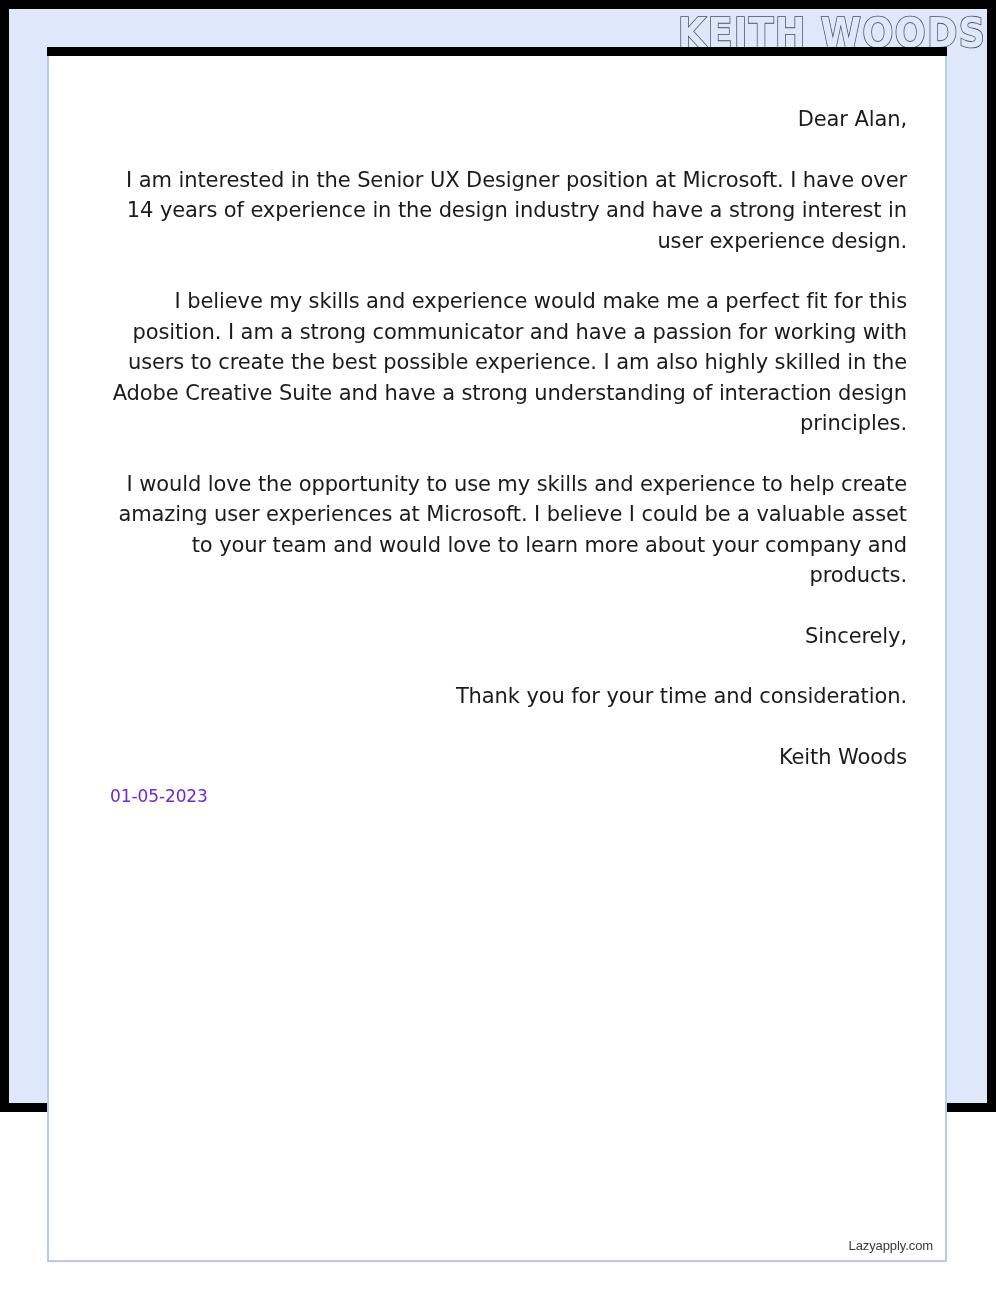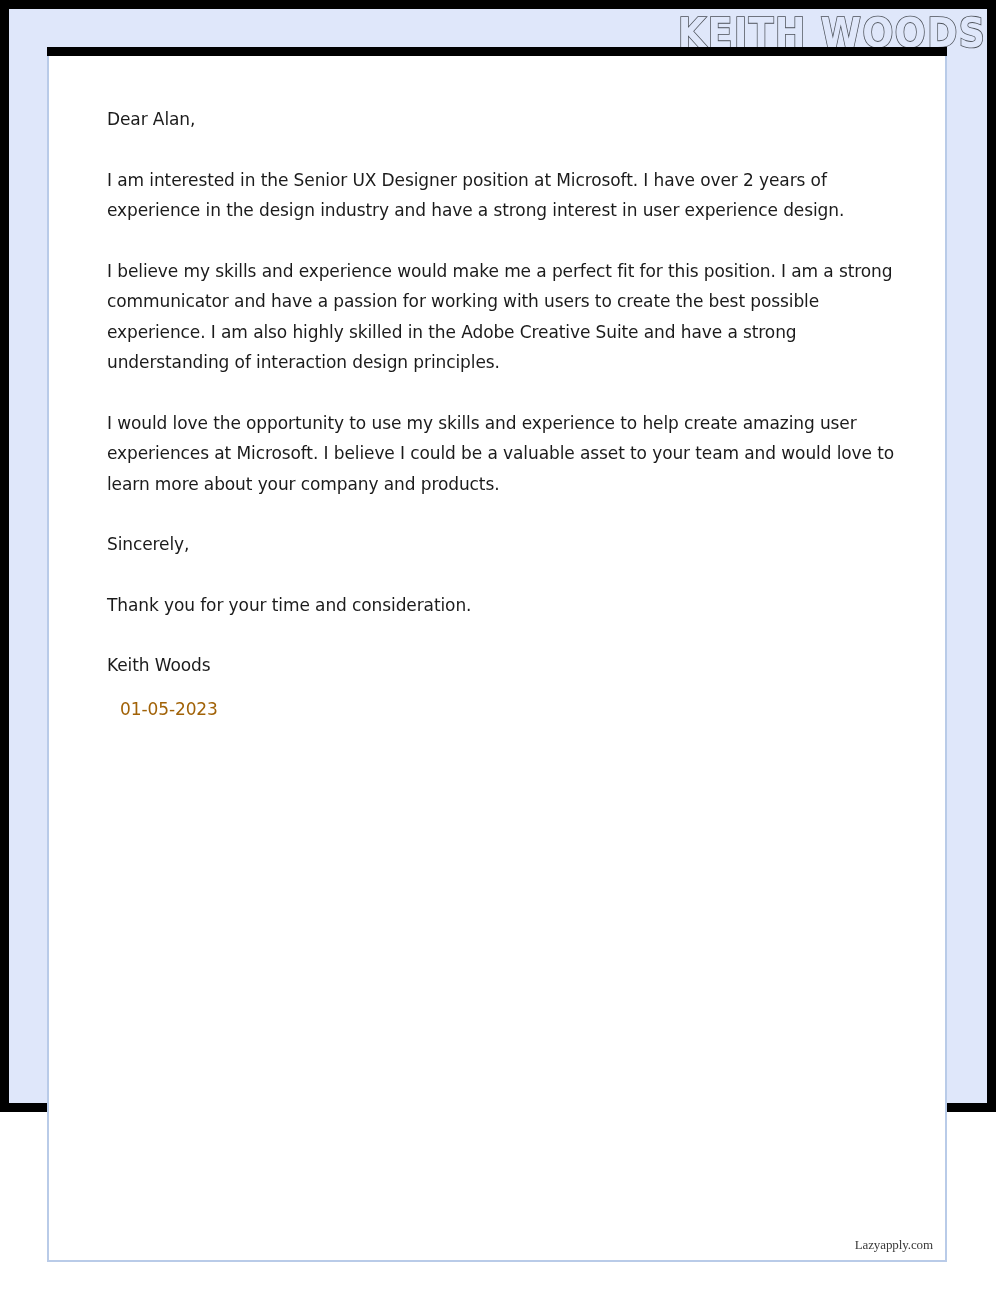--- a/index.html
+++ b/index.html
@@ -79,47 +79,48 @@
 
   .letter-body {
     position: absolute;
     top: 48px;
     left: 58px;
     width: 800px;
   }
 
   .para {
     font-family: "DejaVu Sans", sans-serif;
-    font-size: 17px;
+    font-size: 21px;
     line-height: 30.5px;
     color: #1b1b1b;
     margin: 0 0 30px 0;
     letter-spacing: -0.1px;
+    text-align: right;
   }
   .para:last-child {
     margin-bottom: 0;
   }
   .tight {
     margin-bottom: 9px;
   }
   .date-line {
     font-family: "DejaVu Sans", sans-serif;
     font-size: 17px;
     line-height: 30.5px;
-    color: #a16207;
-    margin: 13px;
+    color: #6d28d9;
+    margin: 3px;
     letter-spacing: -0.1px;
   }
 
   
   .footer {
     position: absolute;
     right: 12px;
     bottom: 7px;
-    font-family: Liberation Serif, serif;
+    font-family: Liberation Sans, sans-serif;
     font-size: 13px;
     color: #3a3a3a;
     letter-spacing: -0.1px;
   }
 </style>
 </head>
 <body>
 
 <div class="page">
 
@@ -128,21 +129,21 @@
   </div>
 
   <div class="top-bar"></div>
 
   <div class="letter-card">
 
     <div class="letter-body">
 
       <p class="para">Dear Alan,</p>
 
-      <p class="para">I am interested in the Senior UX Designer position at Microsoft. I have over 2 years of experience in the design industry and have a strong interest in user experience design.</p>
+      <p class="para">I am interested in the Senior UX Designer position at Microsoft. I have over 14 years of experience in the design industry and have a strong interest in user experience design.</p>
 
       <p class="para">I believe my skills and experience would make me a perfect fit for this position. I am a strong communicator and have a passion for working with users to create the best possible experience. I am also highly skilled in the Adobe Creative Suite and have a strong understanding of interaction design principles.</p>
 
       <p class="para">I would love the opportunity to use my skills and experience to help create amazing user experiences at Microsoft. I believe I could be a valuable asset to your team and would love to learn more about your company and products.</p>
 
       <p class="para">Sincerely,</p>
 
       <p class="para">Thank you for your time and consideration.</p>
 
       <p class="para tight">Keith Woods</p>

